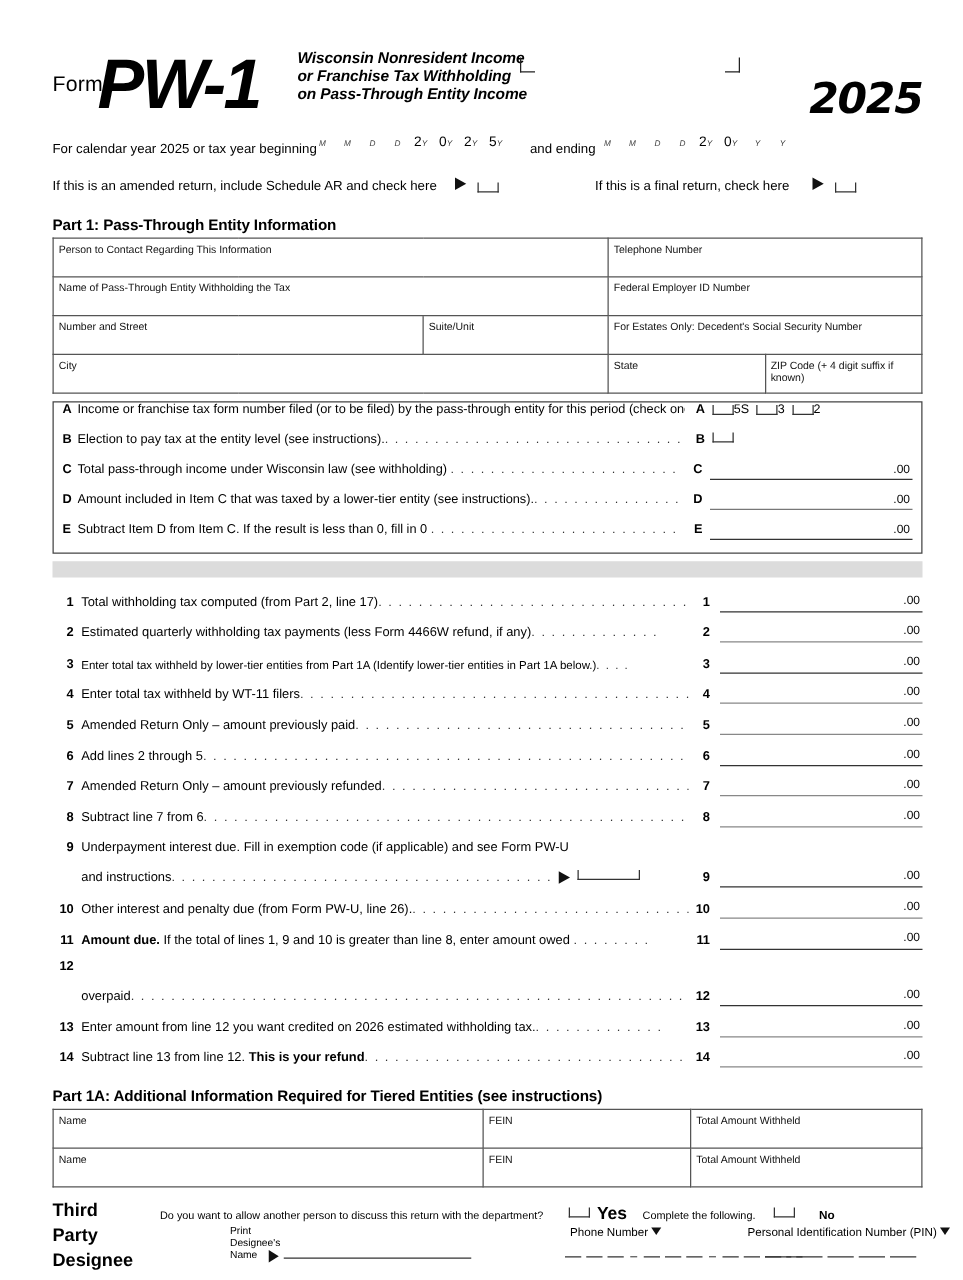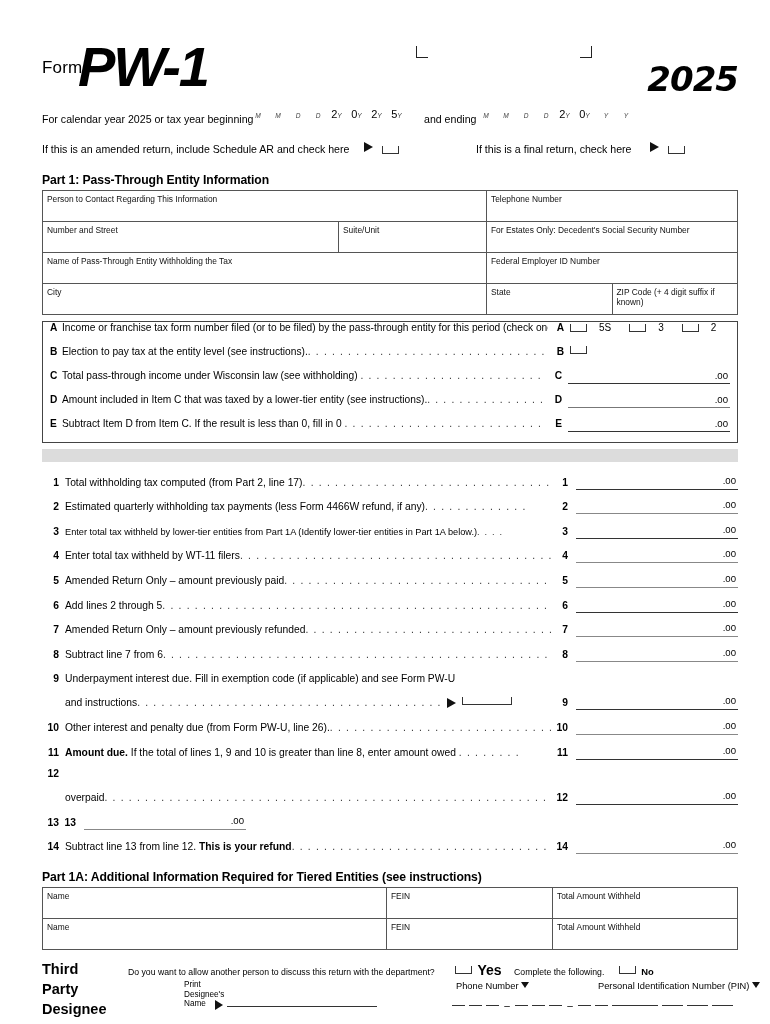--- a/index.html
+++ b/index.html
@@ -100,20 +100,25 @@
   .dash { width:8px; text-align:center; font-size:10px; line-height:2px; }
 </style>
 </head>
 <body>
 
 <div class="page">
 
   <div class="header">
     <span class="form-word">Form</span>
     <span class="pw1">PW-1</span>
+    <div class="subtitle">
+      <div>Wisconsin Nonresident Income</div>
+      <div>or Franchise Tax Withholding</div>
+      <div>on Pass-Through Entity Income</div>
+    </div>
     <span class="cropmark bl" style="left:374px;top:18px;"></span>
     <span class="cropmark br" style="left:538px;top:18px;"></span>
     <span class="year">2025</span>
   </div>
 
   <div class="dateline">
     <span class="dl-text" style="left:0;">For calendar year 2025 or tax year beginning</span>
     <span class="slots" id="begin-slots" style="left:206px;top:-2px;">
         <span class="slot"><span class="val">&nbsp;</span><span class="bar"></span><span class="lbl">M</span></span>
         <span class="slot"><span class="val">&nbsp;</span><span class="bar"></span><span class="lbl">M</span></span>
@@ -148,43 +153,43 @@
 
   <div class="part-head">Part 1:  Pass-Through Entity Information</div>
 
   <table class="grid outer">
     <tbody>
         <tr>
       <td colspan="3" style="width:444px">Person to Contact Regarding This Information</td>
       <td colspan="2">Telephone Number</td>
     </tr>
     <tr>
+      <td colspan="3">Name of Pass-Through Entity Withholding the Tax</td>
+      <td colspan="2">Federal Employer ID Number</td>
+    </tr>
+    <tr>
       <td colspan="2" style="width:368px">Number and Street</td>
       <td style="width:76px">Suite/Unit</td>
       <td colspan="2">For Estates Only:  Decedent's Social Security Number</td>
-    </tr>
-    <tr>
-      <td colspan="3">Name of Pass-Through Entity Withholding the Tax</td>
-      <td colspan="2">Federal Employer ID Number</td>
     </tr>
     <tr>
       <td colspan="3">City</td>
       <td style="width:66px">State</td>
       <td style="width:186px">ZIP Code (+ 4 digit suffix if known)</td>
     </tr>
   </tbody>
     </table>
 
   <div class="items-box">
 
     <div class="irow tall">
       <span class="ltr">A</span>
       <span class="itext">Income or franchise tax form number filed (or to be filed) by the pass-through entity for this period (check one):</span>
       <span class="iletter2">A</span>
-      <span style="flex:none;width:160px;display:flex;align-items:center;gap:12px;">
+      <span style="flex:none;width:160px;display:flex;align-items:center;gap:0;">
         <span class="ubox"></span>
         <span style="font-size:10px;">5S</span>
         <span class="ubox" style="margin-left:6px;"></span>
         <span style="font-size:10px;">3</span>
         <span class="ubox" style="margin-left:6px;"></span>
         <span style="font-size:10px;">2</span>
       </span>
     </div>
 
     <div class="irow tall">
@@ -306,20 +311,21 @@
     </div>
     <div class="lrow cont">
       <span class="lnum"></span>
       <span class="ltext"><span>overpaid</span><span class="dots">. . . . . . . . . . . . . . . . . . . . . . . . . . . . . . . . . . . . . . . . . . . . . . . . . . . . . . . . . . . . . .</span></span>
       <span class="lnum2">12</span>
       <span class="lamt">.00</span>
     </div>
 
     <div class="lrow">
       <span class="lnum">13</span>
+      <span class="ltext"><span>Enter amount from line 12 you want credited on 2026 estimated withholding tax.</span><span class="dots">. . . . . . . . . . . . .</span></span>
       <span class="lnum2">13</span>
       <span class="lamt soft">.00</span>
     </div>
 
     <div class="lrow">
       <span class="lnum">14</span>
       <span class="ltext"><span>Subtract line 13 from line 12. </span><span class="bd">This is your refund</span><span class="dots">. . . . . . . . . . . . . . . . . . . . . . . . . . . . . . . . . .</span></span>
       <span class="lnum2">14</span>
       <span class="lamt soft">.00</span>
     </div>
@@ -347,21 +353,21 @@
       <div>Third</div>
       <div>Party</div>
       <div>Designee</div>
     </div>
     <div class="tp-q">
       <span>Do you want to allow another person to discuss this return with the department?</span>
       <span class="ubox" style="margin-left:18px;"></span>
       <span class="bd" style="font-size:14px;margin-left:3px;">Yes</span>
       <span style="margin-left:10px;">Complete the following.</span>
       <span class="ubox" style="margin-left:12px;"></span>
-      <span class="bd" style="font-size:9.4px;margin-left:3px;">No</span>
+      <span class="bd" style="font-size:9.4px;margin-left:17px;">No</span>
     </div>
     <div class="tp-print">
       <div>Print</div>
       <div>Designee's</div>
       <div>Name</div>
     </div>
     <span class="namearrow"></span>
     <span class="nameline"></span>
 
     <div class="tp-phone">

